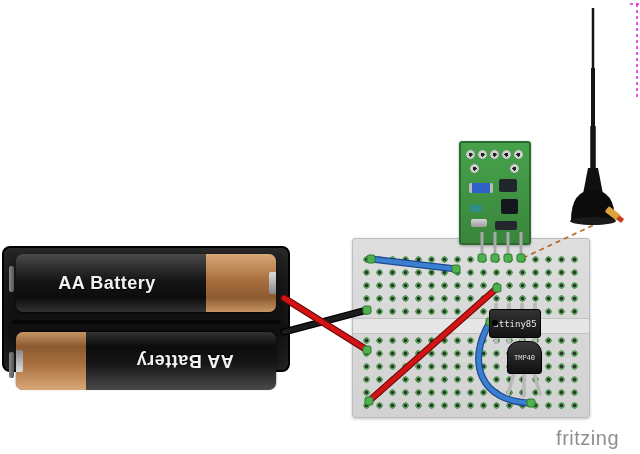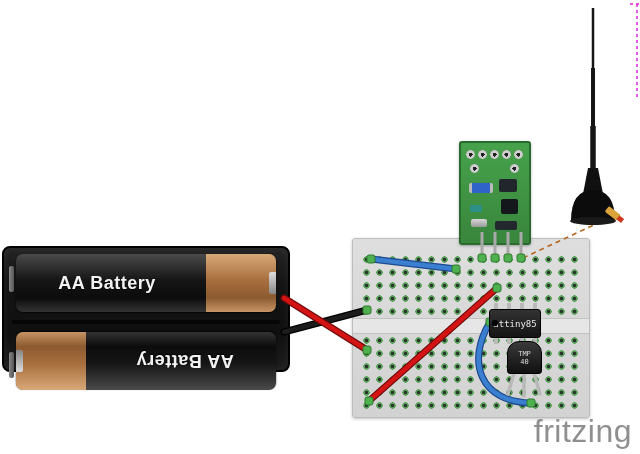--- a/index.html
+++ b/index.html
@@ -89,28 +89,28 @@
     color:#e8e8e8;font-family:"DejaVu Sans Mono", monospace;font-size:9px;
     z-index:5;
   }
   .attiny .notch{position:absolute;left:2px;top:10px;width:6px;height:6px;border-radius:50%;background:#000;}
 
   
   .tmp{
     left:507px;top:341px;width:35px;height:33px;
     background:linear-gradient(180deg,#3a3a3a,#101010);
     border:1px solid #000;border-radius:12px 12px 3px 3px;box-sizing:border-box;
-    display:flex;flex-direction:column;align-items:center;justify-content:center;
+    display:flex;flex-direction:row;align-items:center;justify-content:center;
     color:#ddd;font-family:"DejaVu Sans Mono", monospace;font-size:7px;line-height:8px;
     z-index:6;
   }
 
   
   .watermark{
-    right:8px;bottom:4px;color:#8f8f8f;font-size:32px;letter-spacing:.5px;
+    right:21px;bottom:4px;color:#8f8f8f;font-size:20px;letter-spacing:.5px;
     font-family:"Liberation Sans", sans-serif;
   }
 
   svg.overlay{position:absolute;left:0;top:0;pointer-events:none;z-index:4;}
 </style>
 </head>
 <body>
 
 <div class="abs holder">
   <div class="abs spring" style="top:18px;"></div>

